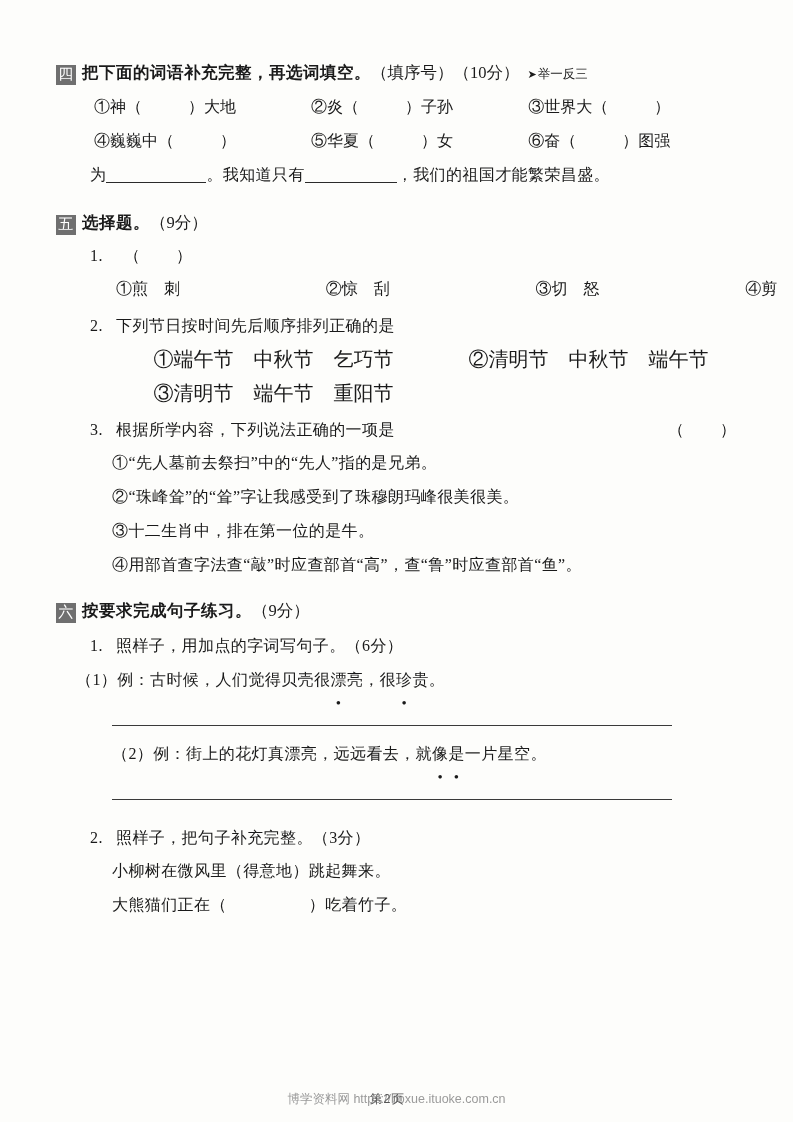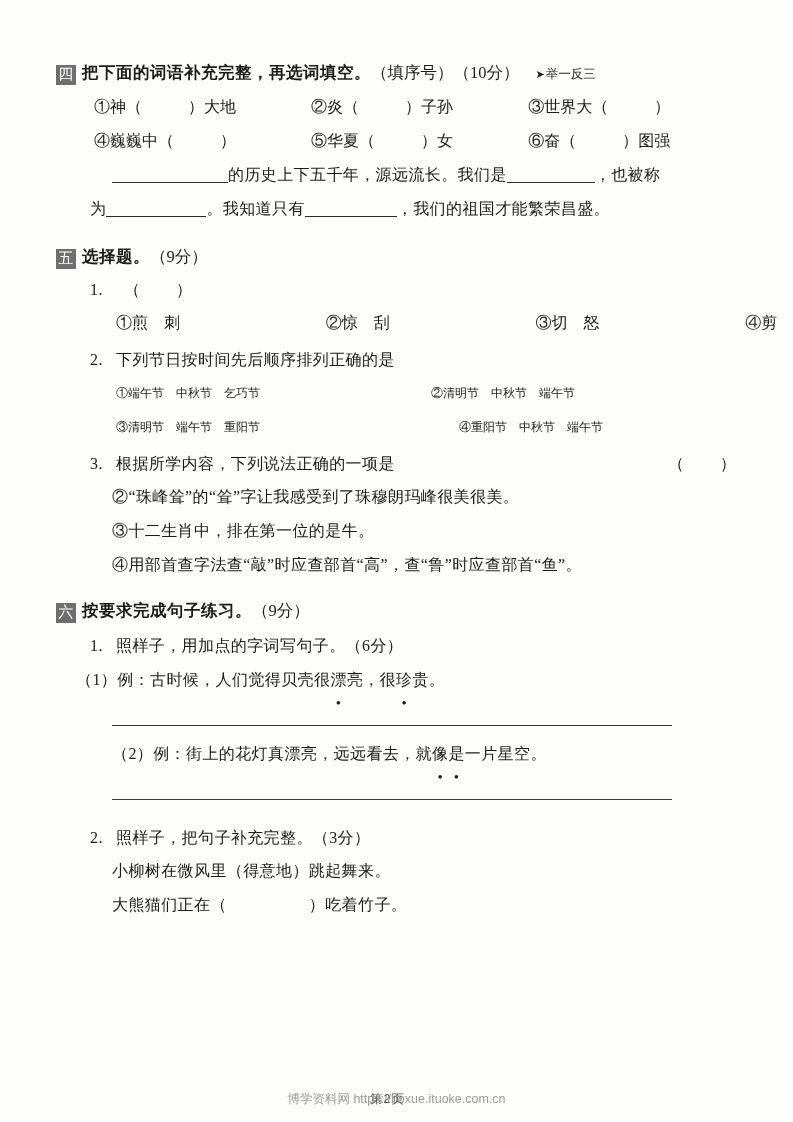--- a/index.html
+++ b/index.html
@@ -56,21 +56,21 @@
     letter-spacing: 0.5px;
     text-align: center;
   }
   .sec-score {
     font-weight: normal;
     letter-spacing: 0;
     text-align: center;
   }
   .tag {
     font-size: 12.5px;
-    margin-left: 16px;
+    margin-left: 8px;
     letter-spacing: 0;
     white-space: nowrap;
   }
   .tag .arrow {
     font-size: 11px;
     margin-right: 1px;
   }
   
   .row {
     font-size: 16px;
@@ -111,22 +111,23 @@
   .opts4 {
     display: flex;
     margin-left: 38px;
     font-size: 16px;
     line-height: 34px;
   }
   .opts4 > div { flex: 0 0 33.3%; }
   .opts-ab {
     display: flex;
     margin-left: 34px;
-    font-size: 12px;
+    font-size: 20px;
     line-height: 34px;
+    text-align: center;
   }
   .opts-ab > div { flex: 0 0 50%; }
   
   .writeline {
     border-bottom: 1px solid #3a3a3a;
     height: 1px;
     margin: 26px 0 0 56px;
     width: 560px;
   }
   .dotted-wrap { position: relative; display: inline-block; }
@@ -195,23 +196,20 @@
         <span>④</span><span>巍巍中（</span><span class="b-paren"></span><span>）</span>
       </div>
       <div>
         <span>⑤</span><span>华夏（</span><span class="b-paren"></span><span>）女</span>
       </div>
       <div>
         <span>⑥</span><span>奋（</span><span class="b-paren"></span><span>）图强</span>
       </div>
     </div>
 
-    <div class="row indent2">
-      <span class="blank" style="width:116px"></span><span>的历史上下五千年，源远流长。我们是</span><span class="blank" style="width:88px"></span><span>，也被称</span>
-    </div>
     <div class="row indent1">
       <span>为</span><span class="blank" style="width:100px"></span><span>。我知道只有</span><span class="blank" style="width:92px"></span><span>，我们的祖国才能繁荣昌盛。</span>
     </div>
 
     <div class="sec-head" style="margin-top:20px;">
       <span class="sec-num">五</span>
       <span class="sec-title">选择题。</span>
       <span class="sec-score">（9分）</span>
     </div>
 
@@ -227,30 +225,30 @@
     </div>
 
     <div class="q-row" style="margin-top:4px;">
       <span class="q-num">2.</span>
       <span class="q-text">下列节日按时间先后顺序排列正确的是</span>
     </div>
     <div class="opts-ab" style="margin-left:60px;">
       <div>①端午节　中秋节　乞巧节</div>
       <div>②清明节　中秋节　端午节</div>
     </div>
-    <div class="opts-ab" style="margin-left:60px;gap:28px;">
+    <div class="opts-ab" style="margin-left:60px;">
       <div>③清明节　端午节　重阳节</div>
-      <div>④重阳节　中秋节　端午节</div>
     </div>
 
     <div class="q-row" style="margin-top:4px;">
       <span class="q-num">3.</span>
       <span class="q-text">根据所学内容，下列说法正确的一项是</span>
       <span class="paren-right">（　）</span>
     </div>
+    <div class="row indent2">①“先人墓前去祭扫”中的“先人”指的是兄弟。</div>
     <div class="row indent2">②“珠峰耸”的“耸”字让我感受到了珠穆朗玛峰很美很美。</div>
     <div class="row indent2">③十二生肖中，排在第一位的是牛。</div>
     <div class="row indent2">④用部首查字法查“敲”时应查部首“高”，查“鲁”时应查部首“鱼”。</div>
 
     <div class="sec-head" style="margin-top:18px;">
       <span class="sec-num">六</span>
       <span class="sec-title">按要求完成句子练习。</span>
       <span class="sec-score">（9分）</span>
     </div>
 

